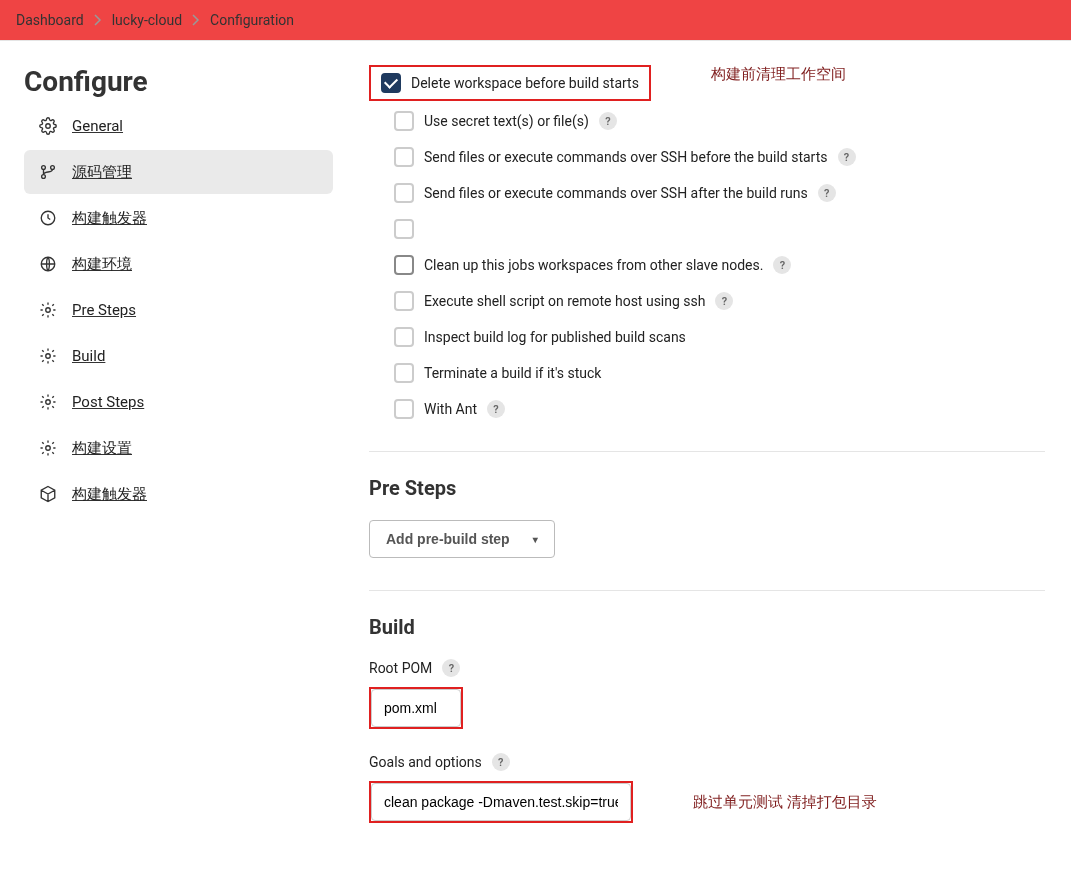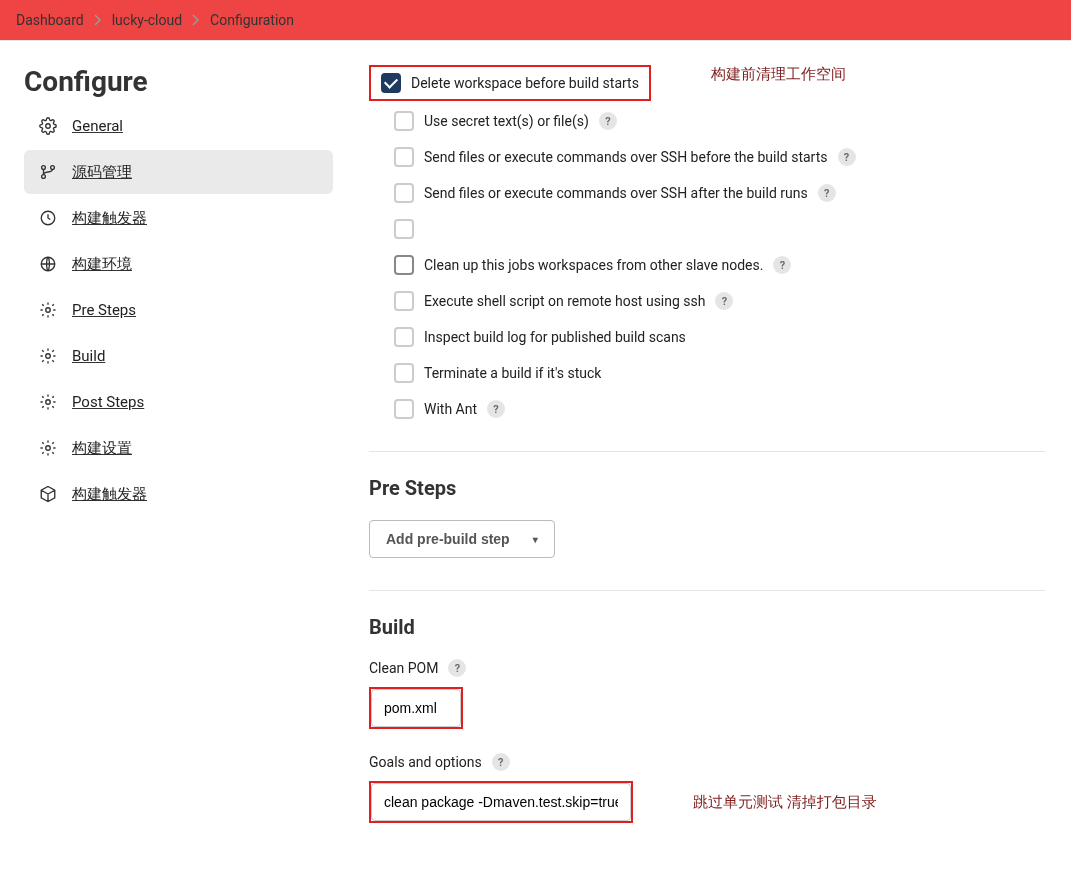--- a/index.html
+++ b/index.html
@@ -222,21 +222,21 @@
       <span>Add pre-build step</span>
       <span class="caret">▾</span>
     </button>
 
     <hr class="section-sep">
 
     
     <h2 class="section-title">Build</h2>
 
     <div class="field-label-row">
-      <span>Clean POM</span>
+      <span>Root POM</span>
       <span class="help-badge">?</span>
     </div>
     <div class="input-wrap">
       <span class="input-red-box">
         <input class="input-text" style="width: 90px;" value="pom.xml">
       </span>
     </div>
 
     <div class="field-label-row">
       <span>Goals and options</span>

